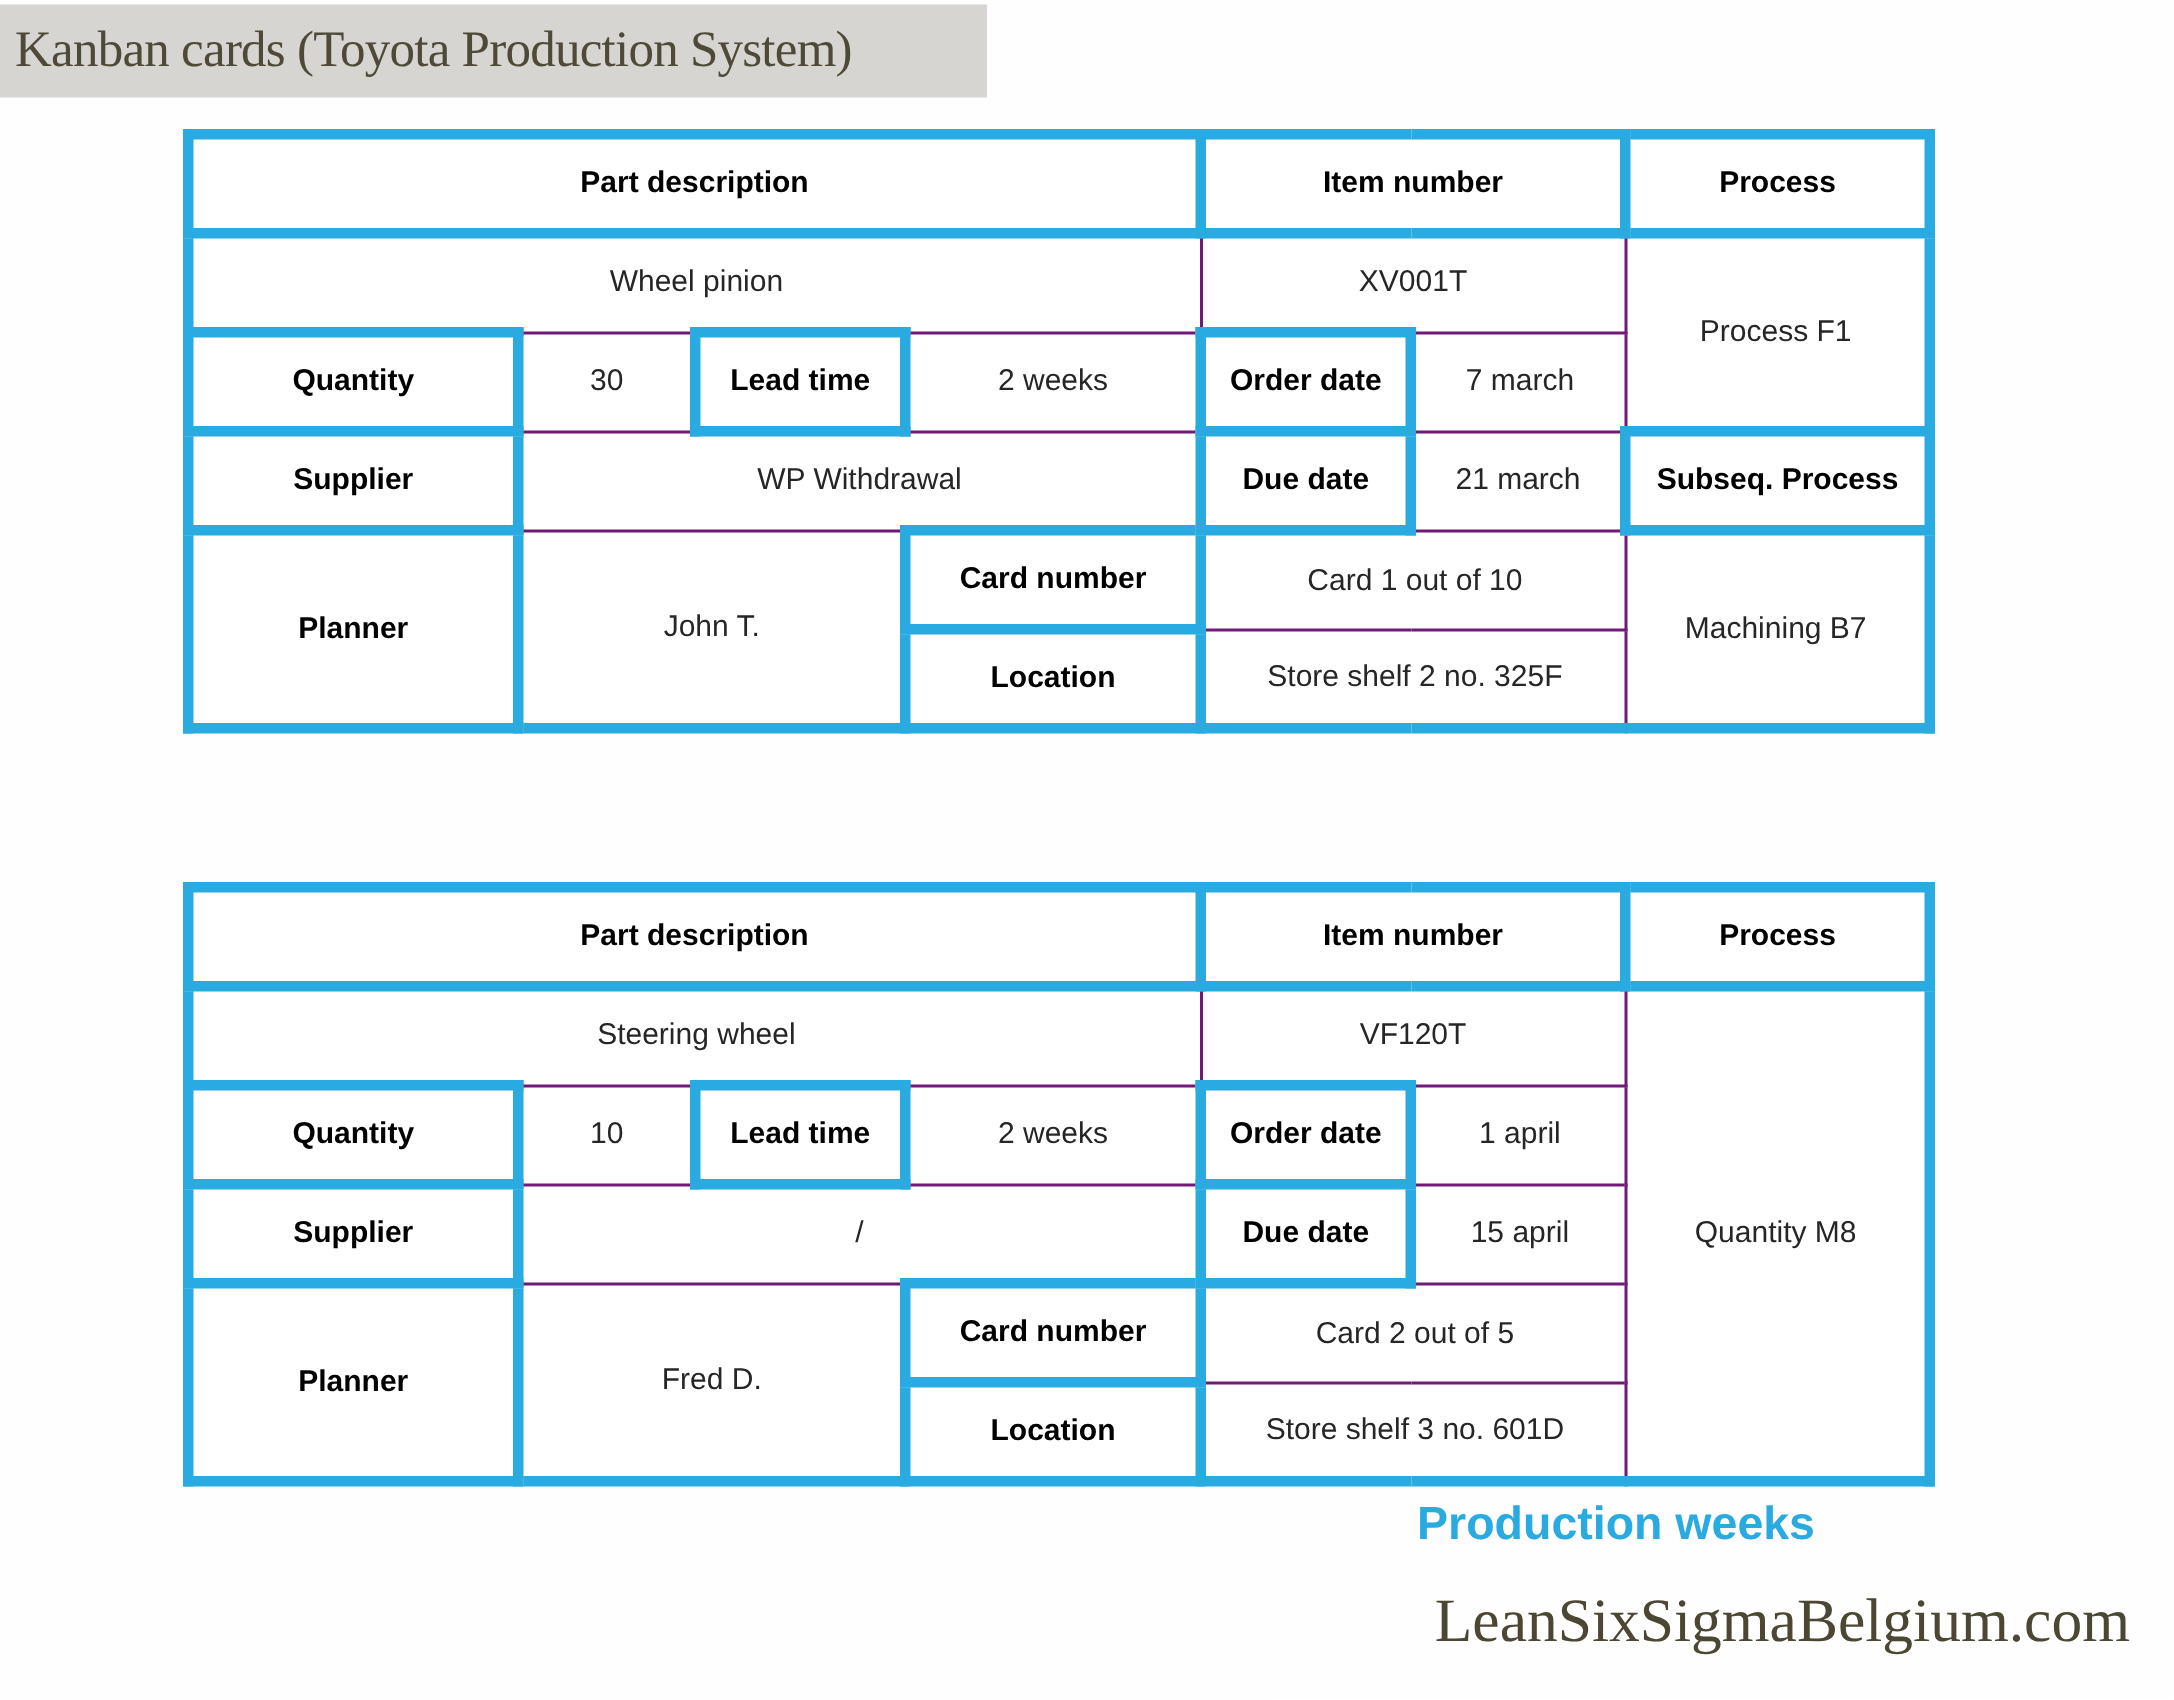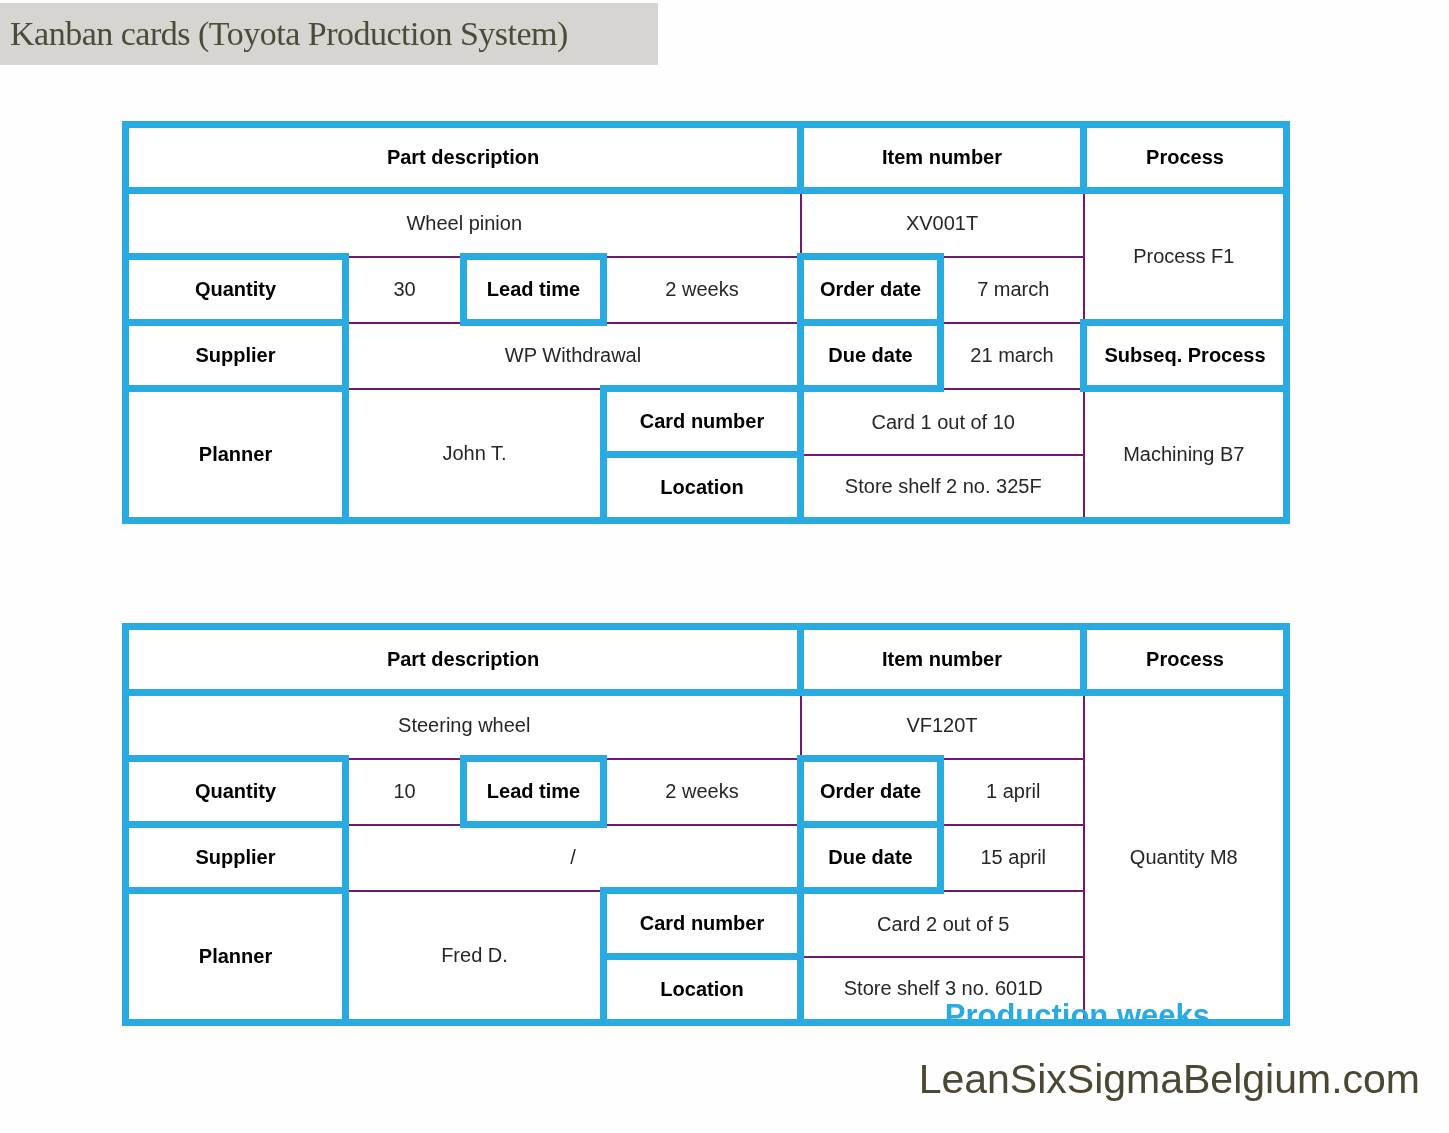--- a/index.html
+++ b/index.html
@@ -32,21 +32,20 @@
 
   
   table.kanban {
     position: absolute;
     left: 122px;
     width: 1161px;
     border-collapse: collapse;
     table-layout: fixed;
     border: 7px solid #29abe2;
     background: #ffffff;
-    margin-top: 35px;
   }
   table.kanban td {
     border: 2px solid #701a75;
     text-align: center;
     vertical-align: middle;
     font-size: 20px;
     color: #262626;
     padding: 0;
     overflow: hidden;
   }
@@ -70,21 +69,21 @@
   }
   #caption-withdrawal { left: 122px; top: 512px; width: 1096px; }
   #caption-production { left: 122px; top: 998px; width: 1088px; }
 
   
   .watermark {
     position: absolute;
     left: 122px; top: 1056px;
     width: 1298px;
     text-align: right;
-    font-family: Liberation Sans, sans-serif;
+    font-family: Liberation Serif, serif;
     font-size: 41px;
     color: #4b4733;
     white-space: nowrap;
   }
 </style>
 </head>
 <body>
 
 <div id="canvas">
 

